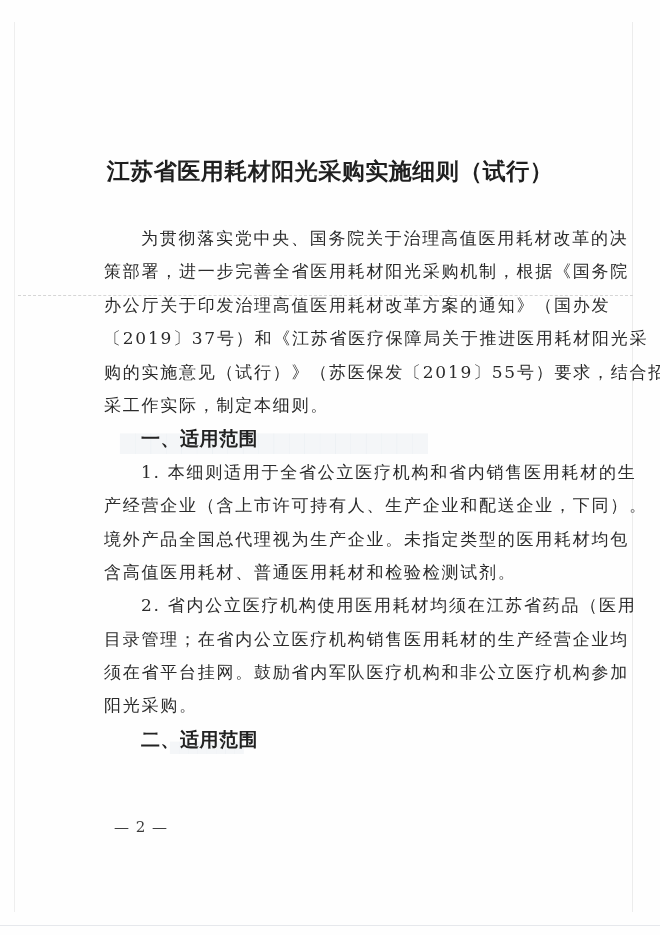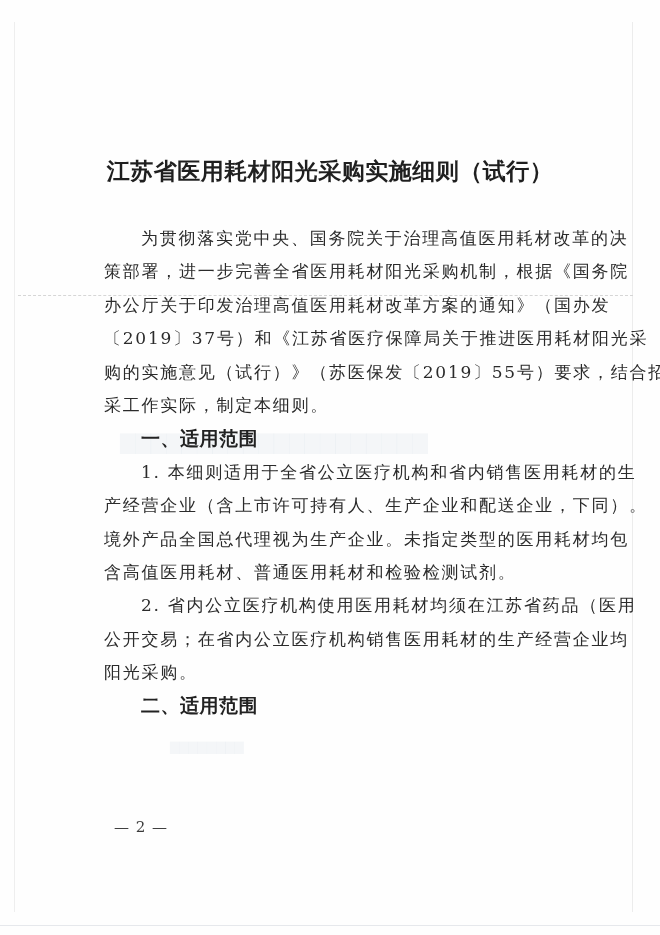--- a/index.html
+++ b/index.html
@@ -110,19 +110,20 @@
       <div class="line">办公厅关于印发治理高值医用耗材改革方案的通知》（国办发</div>
       <div class="line">〔2019〕37号）和《江苏省医疗保障局关于推进医用耗材阳光采</div>
       <div class="line">购的实施意见（试行）》（苏医保发〔2019〕55号）要求，结合招</div>
       <div class="line">采工作实际，制定本细则。</div>
       <div class="line heading">一、适用范围</div>
       <div class="line indent">1. 本细则适用于全省公立医疗机构和省内销售医用耗材的生</div>
       <div class="line">产经营企业（含上市许可持有人、生产企业和配送企业，下同）。</div>
       <div class="line">境外产品全国总代理视为生产企业。未指定类型的医用耗材均包</div>
       <div class="line">含高值医用耗材、普通医用耗材和检验检测试剂。</div>
       <div class="line indent">2. 省内公立医疗机构使用医用耗材均须在江苏省药品（医用</div>
-      <div class="line">公开交易；在省内公立医疗机构销售医用耗材的生产经营企业均</div>
+      <div class="line">目录管理；在省内公立医疗机构销售医用耗材的生产经营企业均</div>
+      <div class="line">须在省平台挂网。鼓励省内军队医疗机构和非公立医疗机构参加</div>
       <div class="line">阳光采购。</div>
       <div class="line heading">二、适用范围</div>
     </div>
 
   <div class="page-number">— 2 —</div>
 </div>
 
 </body></html>

